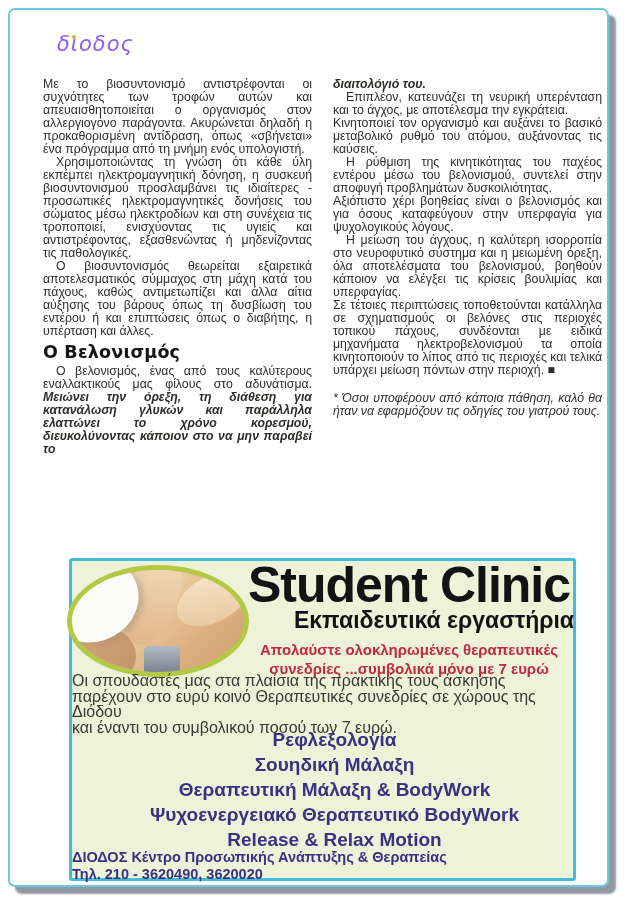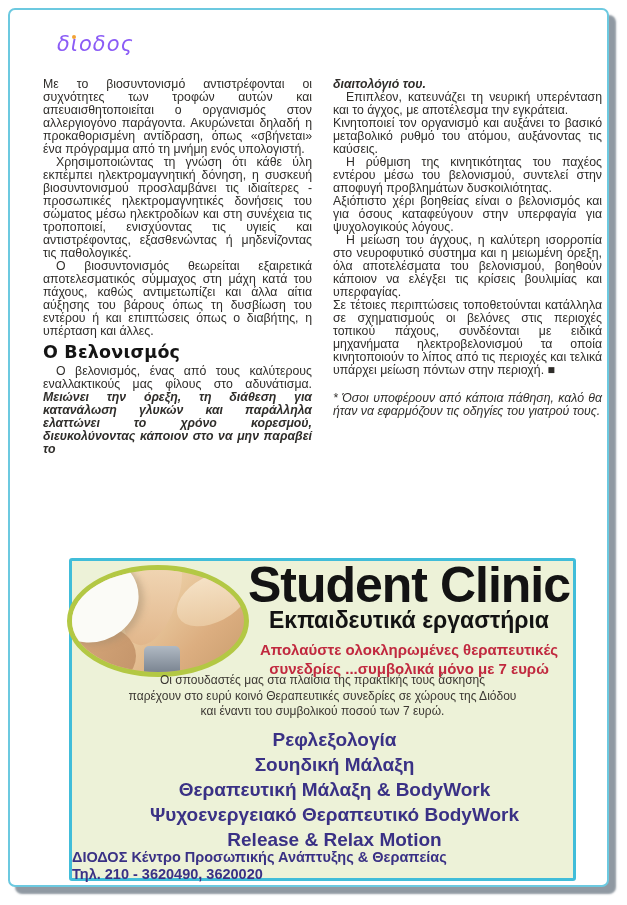--- a/index.html
+++ b/index.html
@@ -74,30 +74,30 @@
   .oval .jar {
     position:absolute; left:72px; top:76px; width:36px; height:30px;
     background:linear-gradient(#b0b9c3,#737d8a); border-radius:5px;
   }
   .ad-title {
     position:absolute; left:172px; top:0px; width:330px; text-align:center;
     font-size:50px; line-height:48px; font-weight:bold; color:#131313;
     letter-spacing:-1px;
   }
   .ad-subtitle {
-    position:absolute; left:172px; top:46px; width:330px; text-align:center;
+    position:absolute; left:172px; top:46px; width:330px; text-align:right;
     font-size:23px; line-height:27px; font-weight:bold; color:#131313;
   }
   .ad-offer {
     position:absolute; left:172px; top:79px; width:330px; text-align:center;
     font-size:15px; line-height:19px; font-weight:bold; color:#c1293f;
   }
   .ad-desc {
-    position:absolute; left:0; top:112px; width:100%; text-align:center;
-    font-size:12px; line-height:15.5px; color:#3b3732;
+    position:absolute; left:0; top:112px; width:100%; 
+    font-size:16px; line-height:15.5px; color:#3b3732;
   }
   .ad-services {
     position:absolute; left:0; top:166px; width:100%; text-align:center;
     font-size:19px; font-weight:bold; color:#3a3185;
   }
   .ad-services .service-item { line-height:25px;margin-left:24px; }
   .ad-footer {
     position:absolute; left:0; top:288px; width:100%; text-align:left;
     font-size:14.5px; line-height:16.5px; font-weight:bold; color:#3a3185;
   }

